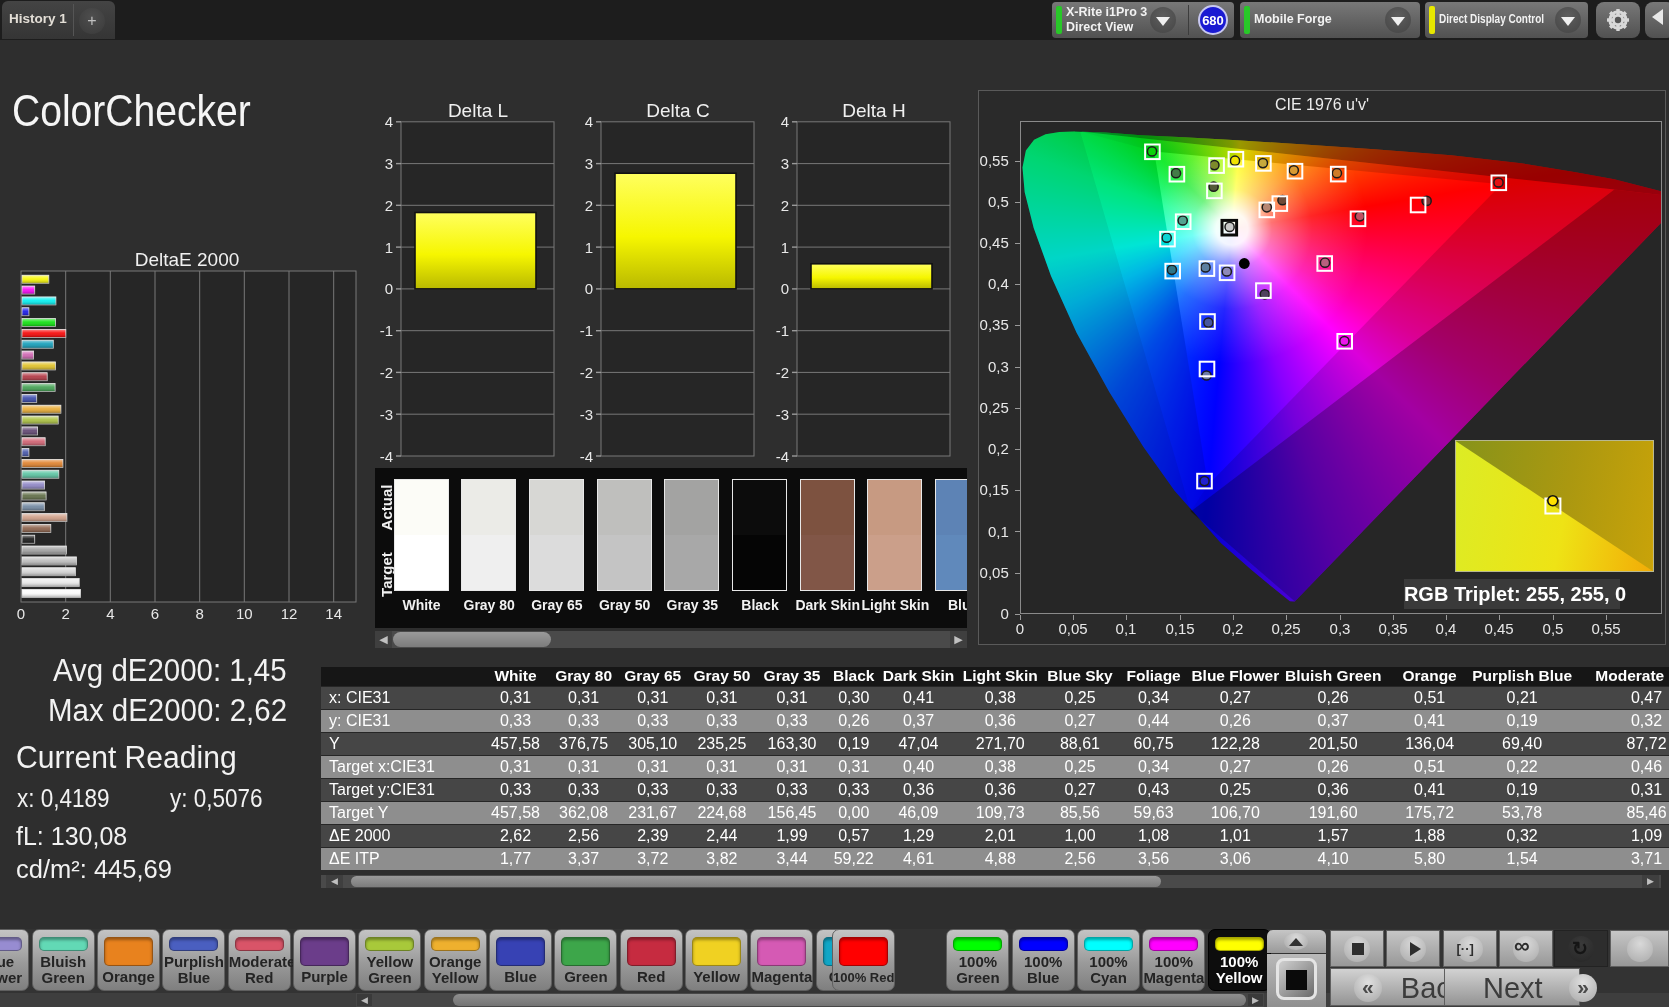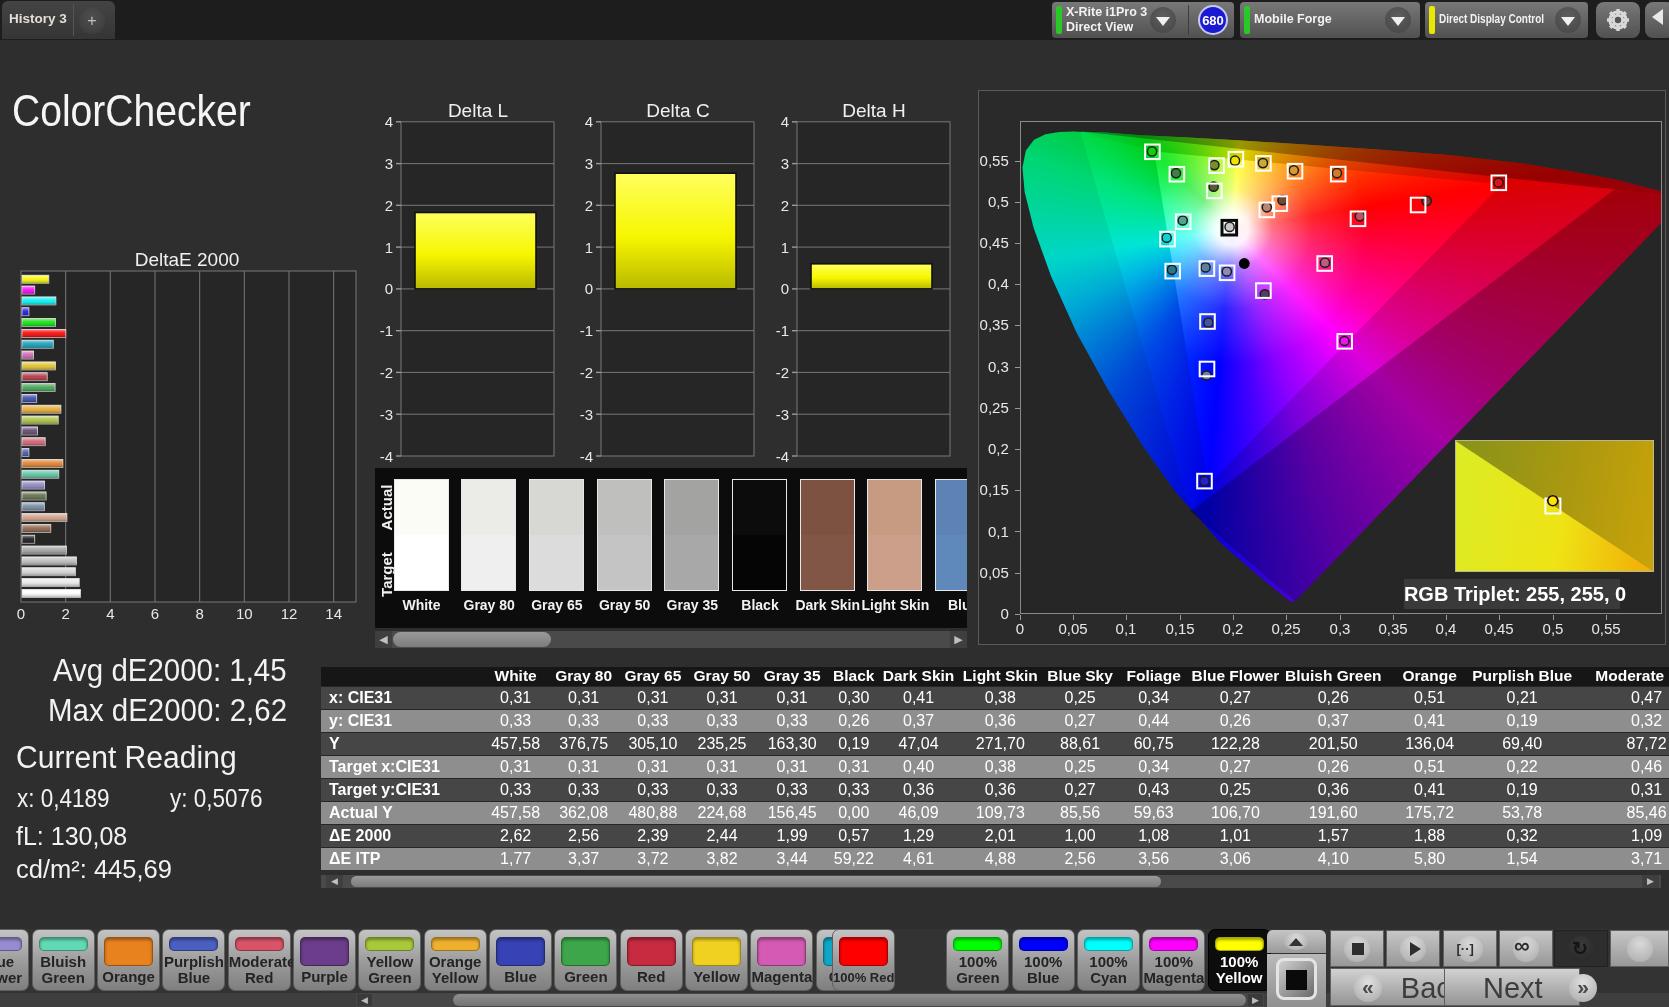--- a/index.html
+++ b/index.html
@@ -7,21 +7,21 @@
 .ax { font-size:15px; fill:#e8e8e8; font-family:"Liberation Sans",sans-serif; }
 .ct { font-size:19px; fill:#f0f0f0; font-family:"Liberation Sans",sans-serif; }
 .cl { position:absolute; font-size:15px; color:#e8e8e8; }
 .cb { position:absolute; font-size:15px; color:#e8e8e8; width:44px; text-align:center; }
 .swl { position:absolute; font-size:14px; font-weight:700; color:#f2f2f2; text-align:center; white-space:nowrap; }
 .dt { border-collapse:collapse; table-layout:fixed; font-size:16px; color:#fff; }
 .dt td { text-align:center; padding:0; height:23px; overflow:hidden; white-space:nowrap; }
 .dt .th td { background:#161616; font-weight:700; height:19px; font-size:15.5px; }
 .dt .rd td { background:#464646; border-top:1px solid #262626; }
 .dt .rl td { background:#8e8e8e; border-top:1px solid #262626; }
-.dt td.lb { text-align:left; padding-left:8px; font-weight:700; }
+.dt td.lb { text-align:left; padding-left:8px; font-weight:400; }
 .btn { position:absolute; top:0; width:63px; height:62px; border-radius:7px;
   background:linear-gradient(#c4c4c4,#9a9a9a 55%,#7f7f7f); border:1px solid #5f5f5f; }
 .btn.sel { background:#0d0d0d; border-color:#000; }
 .chip { margin:7px auto 0; width:49px; border-radius:5px; border:1px solid rgba(0,0,0,.35);
   box-shadow:inset 0 2px 3px rgba(0,0,0,.35); }
 .blab { text-align:center; font-size:15px; font-weight:700; color:#242424;
   line-height:16px; margin-top:3px; }
 .btn.sel .blab { color:#fff; }
 .tbtn { position:absolute; top:2px; height:36px; border-radius:4px;
   background:linear-gradient(#787878,#515151); }
@@ -34,21 +34,21 @@
 .mbtn { position:absolute; top:930px; height:37px; background:linear-gradient(#c6c6c6,#989898);
   border:1px solid #5f5f5f; }
 .mico { position:absolute; left:50%; top:50%; transform:translate(-50%,-50%); width:26px; height:26px;
   border-radius:50%; background:radial-gradient(circle at 50% 30%,#d9d9d9,#aaa); }
 </style></head>
 <body>
 
 <div class="abs" style="left:0;top:0;width:1669px;height:40px;background:#1d1d1d"></div>
 <div class="abs" style="left:2px;top:1px;width:113px;height:38px;background:linear-gradient(#444,#353535);border-radius:6px 6px 0 0"></div>
 <div class="abs" style="left:73px;top:4px;width:1px;height:32px;background:#555"></div>
-<div class="abs" style="left:9px;top:11px;font-size:13.5px;font-weight:700;color:#e3ded6">History 3</div>
+<div class="abs" style="left:9px;top:11px;font-size:13.5px;font-weight:700;color:#e3ded6">History 1</div>
 <div class="abs" style="left:79px;top:8px;width:26px;height:26px;border-radius:50%;background:radial-gradient(circle at 50% 35%,#4e4e4e,#3a3a3a);color:#c0c0c0;font-size:16px;text-align:center;line-height:25px">+</div>
 
 <div class="tbtn" style="left:1052px;width:182px">
   <div class="stripe" style="background:#28c828"></div>
   <div class="txt" style="top:3px">X-Rite i1Pro 3<br>Direct View</div>
   <div class="drop" style="left:98px"></div>
   <div style="position:absolute;left:136px;top:3px;bottom:3px;width:1px;background:#3c3c3c"></div>
   <div style="position:absolute;left:146px;top:3px;width:30px;height:30px;border-radius:50%;background:#1a1ad2;border:2px solid #c8c8f0;color:#fff;font-size:13px;font-weight:700;text-align:center;line-height:27px">680</div>
 </div>
 <div class="tbtn" style="left:1240px;width:180px">
@@ -294,20 +294,21 @@
 <div class="swl" style="left:545.1px;top:129px;width:86px">Blue</div>
 </div>
 
 <div class="abs" style="left:375px;top:631px;width:592px;height:17px;background:#4a4a4a">
   <div style="position:absolute;left:0;top:0;width:17px;height:17px;background:#3f3f3f;color:#c0c0c0;font-size:11px;text-align:center;line-height:17px">◀</div>
   <div style="position:absolute;right:0;top:0;width:17px;height:17px;background:#3f3f3f;color:#c0c0c0;font-size:11px;text-align:center;line-height:17px">▶</div>
   <div style="position:absolute;left:18px;top:1px;width:158px;height:15px;background:linear-gradient(#9a9a9a,#7c7c7c);border-radius:8px"></div>
 </div>
 
 <div class="abs" style="left:978px;top:90px;width:688px;height:555px;background:#2a2a2a;border:1px solid #5a5a5a">
+  <div style="position:absolute;left:0;top:5px;width:100%;text-align:center;font-size:16px;color:#ececec">CIE 1976 u'v'</div>
   <div style="position:absolute;left:41px;top:30px;width:642px;height:493px;background:#262626;border:1px solid #8a8a8a;overflow:hidden">
     <div style="position:absolute;inset:0;background:conic-gradient(from 0deg at 210.9px 107.2px, #d2ff00 0deg, #ffff00 5.3deg, #ff8800 45deg, #ff0000 80.5deg, #ff00aa 120deg, #ff00ff 135deg, #8800ff 162deg, #0000ff 185.3deg, #0055ff 215deg, #00ccff 245deg, #00ffee 260.6deg, #00ff88 290deg, #00e818 315deg, #d2ff00 360deg);clip-path:path('M273.8 479.4 L268.9 479.2 L250.2 464.3 L230.3 447.8 L200.1 421.3 L153.6 368.7 L122.3 324.7 L88.3 269.9 L55.6 210.7 L30.0 153.9 L12.7 105.9 L3.7 70.3 L1.5 45.5 L4.9 28.5 L13.1 17.7 L24.6 12.2 L38.4 10.1 L53.4 9.6 L84.5 10.6 L120.1 13.2 L163.2 15.2 L216.0 18.2 L279.7 22.2 L353.4 27.2 L430.1 33.2 L500.1 41.2 L554.6 50.2 L593.2 57.2 L640.1 69.2 L664.5 75.8 Z')"></div>
     <div style="position:absolute;inset:0;background:rgba(0,0,0,0.40);clip-path:polygon(59.3px 9.6px,593.3px 67.5px,664.5px 75.8px,640.1px 69.2px,593.2px 57.2px,554.6px 50.2px,500.1px 41.2px,430.1px 33.2px,353.4px 27.2px,279.7px 22.2px,216.0px 18.2px,163.2px 15.2px,120.1px 13.2px,84.5px 10.6px,53.4px 9.6px)"></div>
     <div style="position:absolute;inset:0;background:rgba(0,0,0,0.36);clip-path:polygon(169.8px 389.4px,593.3px 67.5px,664.5px 75.8px,273.8px 479.4px)"></div>
     <div style="position:absolute;inset:0;background:rgba(0,0,0,0.16);clip-path:polygon(59.3px 9.6px,53.4px 9.6px,38.4px 10.1px,24.6px 12.2px,13.1px 17.7px,4.9px 28.5px,1.5px 45.5px,3.7px 70.3px,12.7px 105.9px,30.0px 153.9px,55.6px 210.7px,88.3px 269.9px,122.3px 324.7px,153.6px 368.7px,200.1px 421.3px,230.3px 447.8px,250.2px 464.3px,268.9px 479.2px,273.8px 479.4px,169.8px 389.4px)"></div>
     <div style="position:absolute;inset:0;background:rgba(0,0,0,0.14);clip-path:polygon(133.2px 29.6px,480.5px 62.2px,593.3px 67.5px,59.3px 9.6px)"></div>
     <div style="position:absolute;inset:0;background:rgba(0,0,0,0.14);clip-path:polygon(187.0px 363.0px,480.5px 62.2px,593.3px 67.5px,169.8px 389.4px)"></div>
     <div style="position:absolute;inset:0;background:rgba(0,0,0,0.10);clip-path:polygon(133.2px 29.6px,59.3px 9.6px,169.8px 389.4px,187.0px 363.0px)"></div>
     <div style="position:absolute;inset:0;background:radial-gradient(circle 135px at 211px 107px,rgba(255,255,255,0.95) 0 16px,rgba(255,255,255,0.45) 40px,rgba(255,255,255,0.15) 80px,rgba(255,255,255,0) 100%);clip-path:polygon(133.2px 29.6px,480.5px 62.2px,187.0px 363.0px)"></div>
   </div>
@@ -546,24 +547,24 @@
           <td>0,36</td>
           <td>0,27</td>
           <td>0,43</td>
           <td>0,25</td>
           <td>0,36</td>
           <td>0,41</td>
           <td>0,19</td>
           <td>0,31</td>
         </tr>
         <tr class="rl">
-          <td class="lb">Actual Y</td>
+          <td class="lb">Target Y</td>
           <td>457,58</td>
           <td>362,08</td>
-          <td>480,88</td>
+          <td>231,67</td>
           <td>224,68</td>
           <td>156,45</td>
           <td>0,00</td>
           <td>46,09</td>
           <td>109,73</td>
           <td>85,56</td>
           <td>59,63</td>
           <td>106,70</td>
           <td>191,60</td>
           <td>175,72</td>

